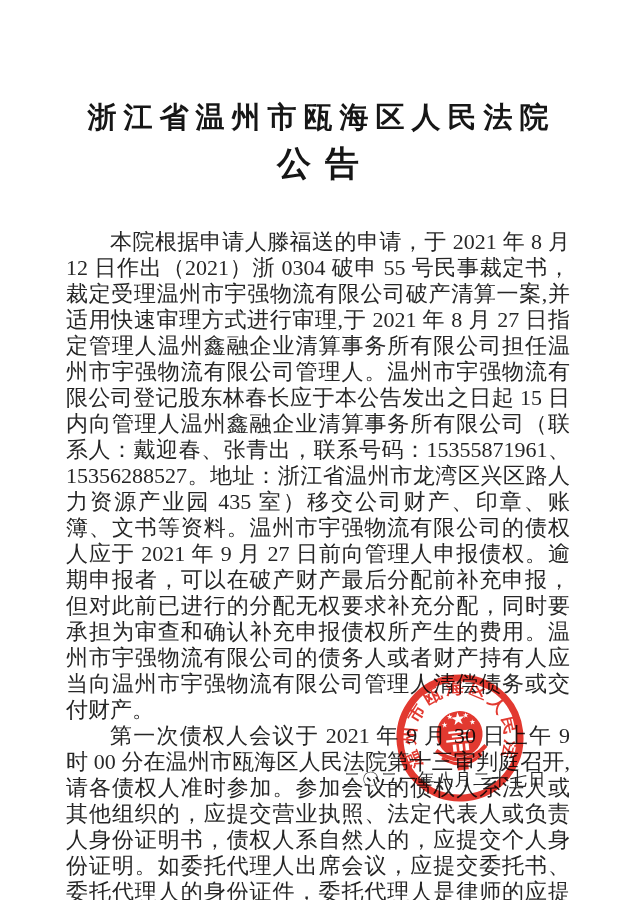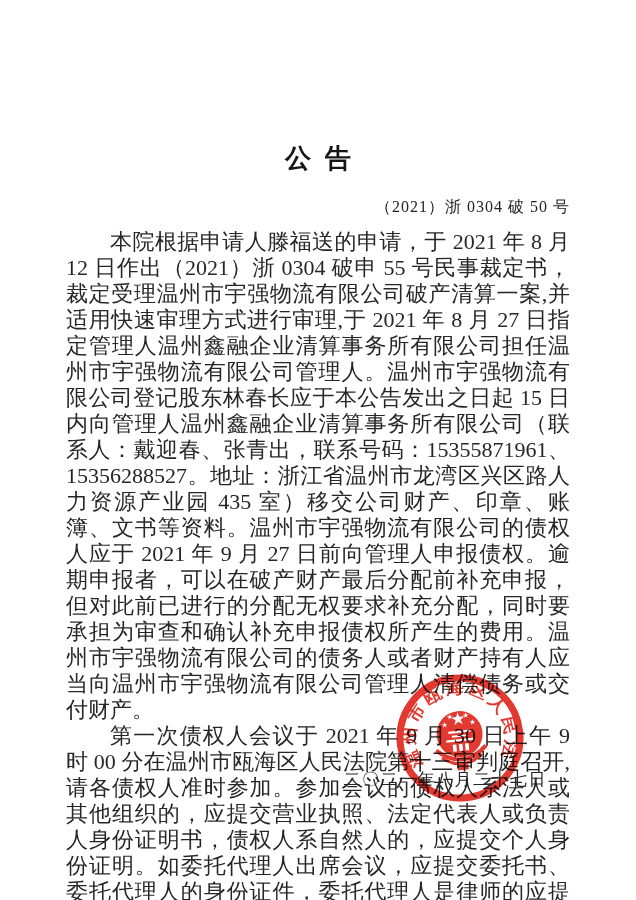--- a/index.html
+++ b/index.html
@@ -31,21 +31,21 @@
     white-space: nowrap;
     color: #161616;
   }
   .doc-title {
     position: absolute;
     top: 141px;
     left: 0;
     right: 0;
     margin: 0;
     text-align: center;
-    font-size: 26px;
+    font-size: 34px;
     font-weight: bold;
     letter-spacing: 14px;
     text-indent: 14px;
     color: #161616;
   }
   .case-number {
     position: absolute;
     top: 197px;
     right: 66px;
     font-size: 16px;
@@ -84,24 +84,24 @@
     mix-blend-mode: multiply;
     transform: rotate(-6deg);
     pointer-events: none;
   }
 </style>
 </head>
 <body>
 
 <div class="page">
 
+  <h1 class="court-name">浙江省温州市瓯海区人民法院</h1>
 
   <h2 class="doc-title">公告</h2>
 
-  <div class="case-number">（2021）浙 0304 破 50 号</div>
 
   <div class="body-text">
     <p>本院根据申请人滕福送的申请，于 2021 年 8 月 12 日作出（2021）浙 0304 破申 55 号民事裁定书，裁定受理温州市宇强物流有限公司破产清算一案,并适用快速审理方式进行审理,于 2021 年 8 月 27 日指定管理人温州鑫融企业清算事务所有限公司担任温州市宇强物流有限公司管理人。温州市宇强物流有限公司登记股东林春长应于本公告发出之日起 15 日内向管理人温州鑫融企业清算事务所有限公司（联系人：戴迎春、张青出，联系号码：15355871961、15356288527。地址：浙江省温州市龙湾区兴区路人力资源产业园 435 室）移交公司财产、印章、账簿、文书等资料。温州市宇强物流有限公司的债权人应于 2021 年 9 月 27 日前向管理人申报债权。逾期申报者，可以在破产财产最后分配前补充申报，但对此前已进行的分配无权要求补充分配，同时要承担为审查和确认补充申报债权所产生的费用。温州市宇强物流有限公司的债务人或者财产持有人应当向温州市宇强物流有限公司管理人清偿债务或交付财产。</p>
     <p>第一次债权人会议于 2021 年 9 月 30 日上午 9 时 00 分在温州市瓯海区人民法院第十三审判庭召开,请各债权人准时参加。参加会议的债权人系法人或其他组织的，应提交营业执照、法定代表人或负责人身份证明书，债权人系自然人的，应提交个人身份证明。如委托代理人出席会议，应提交委托书、委托代理人的身份证件，委托代理人是律师的应提交律师执业证、律师事务所的指派函。</p>
   </div>
 
   <div class="date-line">二〇二一年八月二十七日</div>
 
   <svg class="seal" viewBox="0 0 132 132" xmlns="http://www.w3.org/2000/svg">
     <defs>

